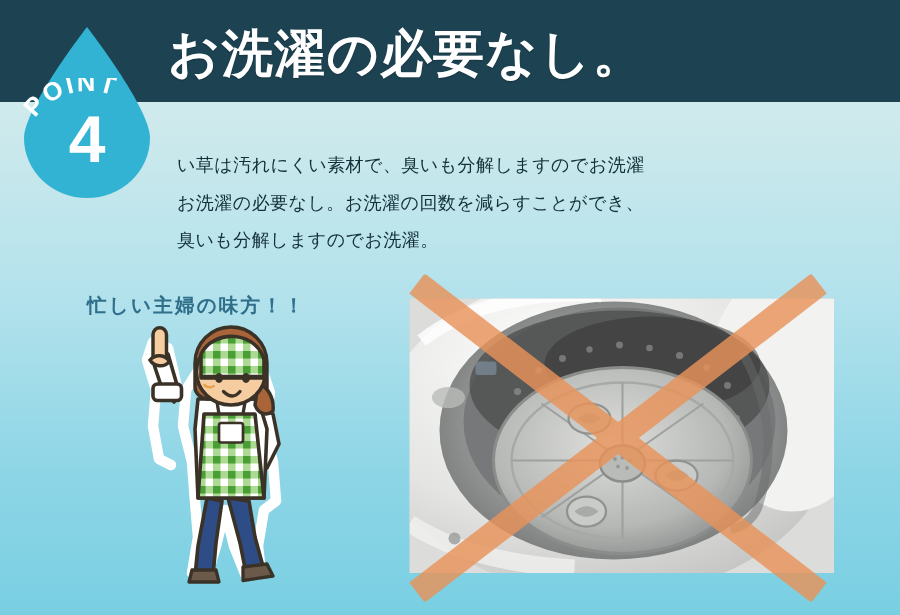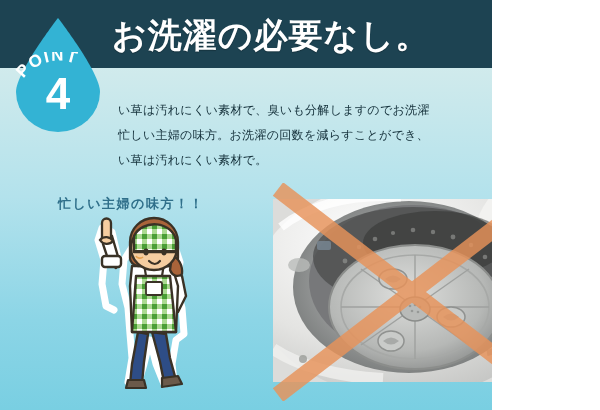--- a/index.html
+++ b/index.html
@@ -3,21 +3,21 @@
 <meta charset="utf-8">
 <style>
   html,body{margin:0;padding:0;}
   body{
     width:600px;height:410px;
     font-family:"Liberation Sans",sans-serif;
     overflow:hidden;
   }
   #page{
     position:relative;
-    width:492px;height:410px;
+    width:600px;height:410px;
     background:linear-gradient(180deg,#dff0ef 0%,#cfeaec 18%,#b3e2ec 48%,#8cd5e6 78%,#79cfe2 100%);
     overflow:hidden;
   }
 
   
   .header-bar{
     position:absolute;left:0;top:0;width:600px;height:68px;
     background:#1d4352;
   }
   .header-title{
@@ -114,22 +114,22 @@
       </defs>
       <text font-family="Liberation Sans, sans-serif" font-size="17" font-weight="bold" fill="#ffffff" letter-spacing="1.5">
         <textPath href="#pointArc" startOffset="4%">POINT</textPath>
       </text>
     </svg>
     <div class="badge-num">4</div>
   </div>
 
   <div class="body-copy">
     <p>い草は汚れにくい素材で、臭いも分解しますのでお洗濯</p>
-    <p>忙しい主婦の味方。お洗濯の回数を減らすことができ、</p>
-    <p>い草は汚れにくい素材で。</p>
+    <p>お洗濯の必要なし。お洗濯の回数を減らすことができ、</p>
+    <p>臭いも分解しますのでお洗濯。</p>
   </div>
 
   <div class="hand-caption">忙しい主婦の味方！！</div>
 
   <svg class="character" viewBox="0 0 140 182">
     <g stroke="#ffffff" stroke-width="7" fill="none" stroke-linejoin="round" stroke-linecap="round">
       <path d="M46 44 L40 18 L30 14 L26 26 L32 46 L30 70 L34 92 L42 96"></path>
       <path d="M62 30 L102 30 L108 48 L104 70 L110 94 L112 120 L104 126 L100 150 L102 168 L92 170 L84 150 L78 126 L72 150 L66 170 L56 168 L60 144 L58 120 L56 94 L50 70 L52 46 Z"></path>
     </g>
 

